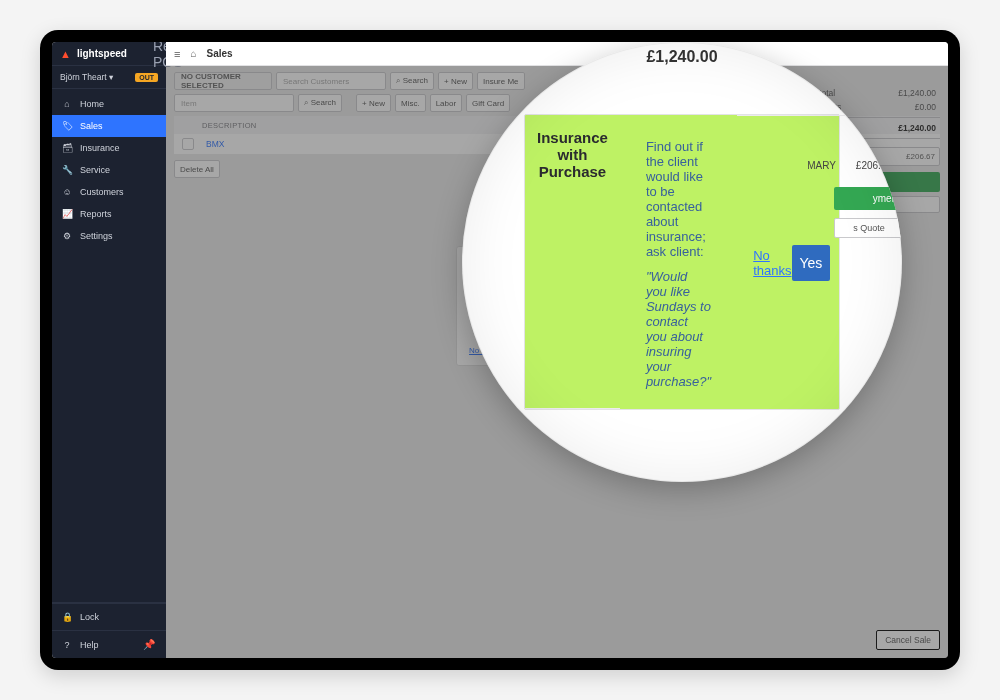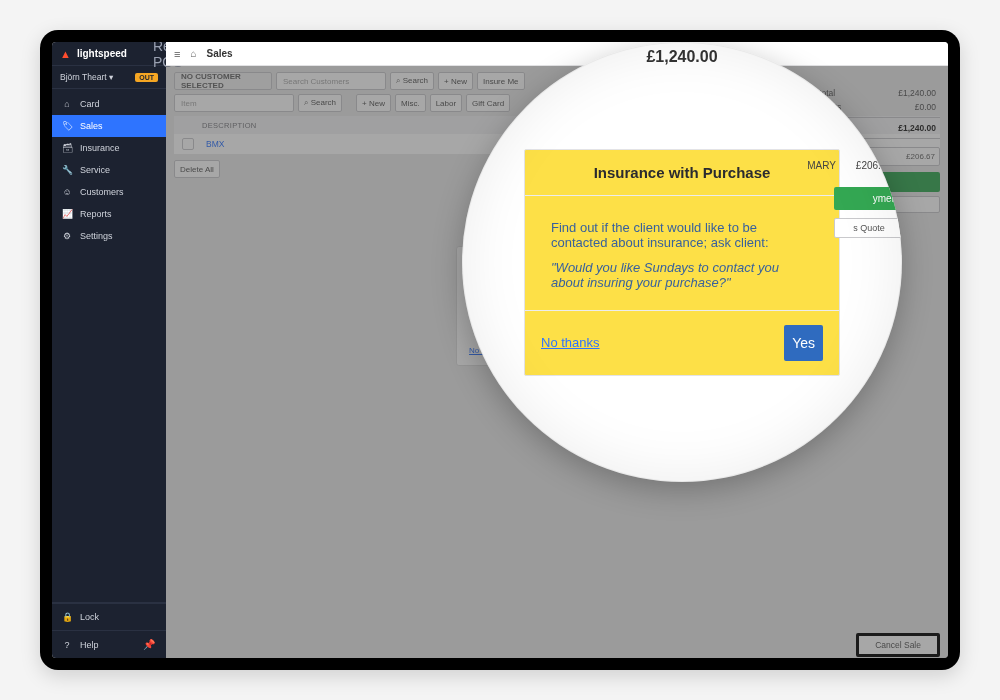--- a/index.html
+++ b/index.html
@@ -171,23 +171,23 @@
     margin-top:4px;
     border:1px solid #c9c9cc; background:#fff; color:#555;
     text-align:center;
     padding:3px 6px;
     font-size:8px;
     border-radius:2px;
     cursor:pointer;
   }
   .cancel-sale {
     position:absolute;
-    right:8px; bottom:1px;
-    border:3px solid #000000; background:#fff; color:#555;
-    padding:4px 16px;
+    right:8px; bottom:8px;
+    border:1px solid #000000; background:#fff; color:#555;
+    padding:4px 8px;
     font-size:8.5px;
     border-radius:2px;
     cursor:pointer;
   }
 
   
   .mini-modal {
     position:absolute;
     left:290px; top:180px;
     width:200px; min-height:120px;
@@ -220,25 +220,25 @@
     box-shadow: inset 0 0 60px rgba(0,0,0,.08);
     pointer-events:none;
   }
   .big-total {
     position:absolute; top:6px; left:50%; transform:translateX(-50%);
     font-size:16px; font-weight:700; color:#333;
     text-decoration:line-through; text-decoration-color:transparent;
   }
   .modal {
     width:316px;
-    background:#fde047;
+    background:#bef264;
     border:1px solid #e3e3e6;
     border-radius:2px;
     box-shadow:none;
-    display:flex; flex-direction:column;
+    display:flex; flex-direction:row;
   }
   .modal-head {
     padding:14px 12px;
     text-align:center;
     font-weight:700;
     font-size:15px;
     color:#2b2b2f;
     border-bottom:1px solid #ececee;
   }
   .modal-body {
@@ -305,21 +305,21 @@
         <span class="brand-sub">▾</span>
       </div>
       <div class="userbox">
         <span class="uname"><span>Björn Theart</span> <span>▾</span></span>
         <span class="badge-out">OUT</span>
       </div>
 
       <div class="nav">
         <div class="nav-item">
           <span class="nav-ico">⌂</span>
-          <span>Card</span>
+          <span>Home</span>
         </div>
         <div class="nav-item active">
           <span class="nav-ico">🏷</span>
           <span>Sales</span>
         </div>
         <div class="nav-item">
           <span class="nav-ico">🗃</span>
           <span>Insurance</span>
         </div>
         <div class="nav-item">

